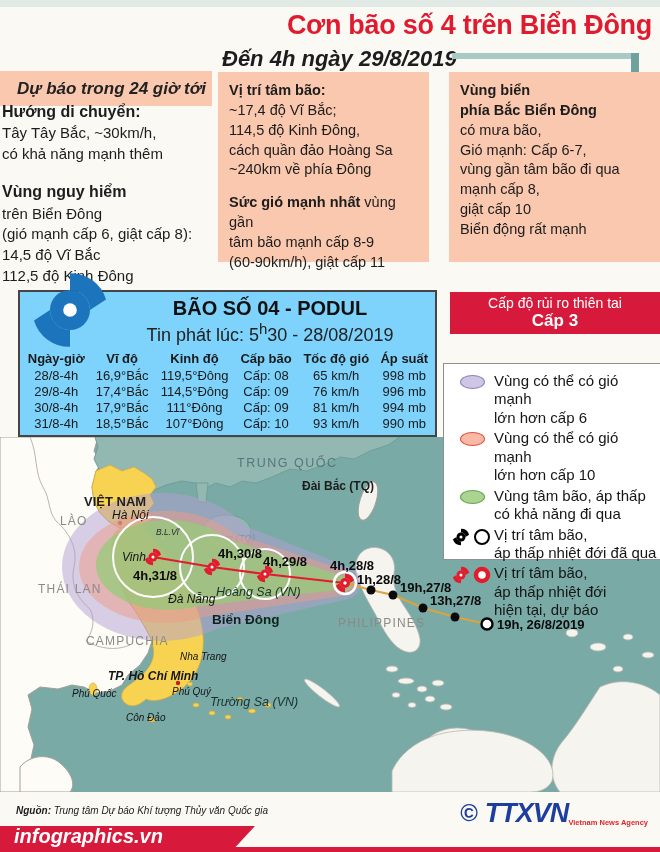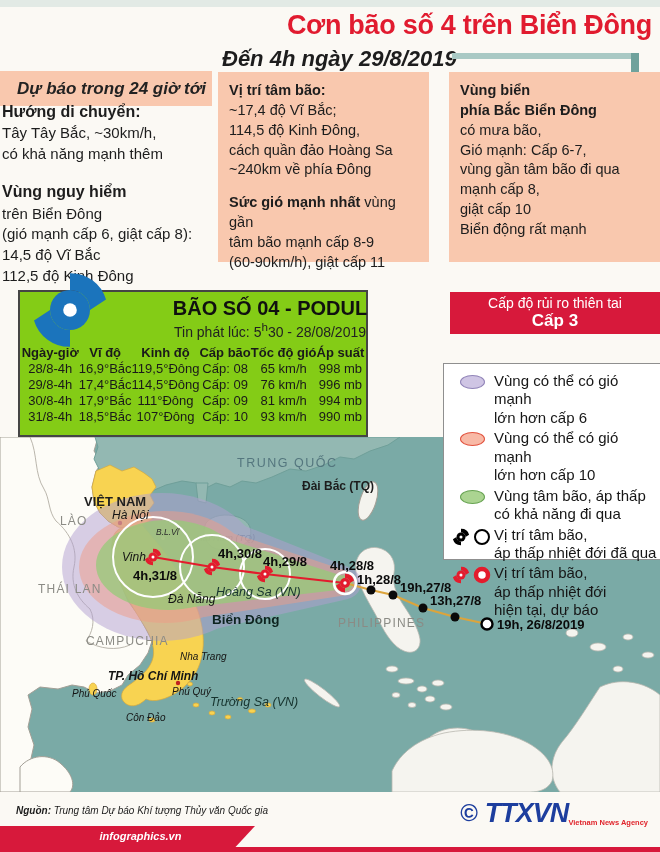--- a/index.html
+++ b/index.html
@@ -16,25 +16,25 @@
   
   .date-label{position:absolute;top:46px;left:222px;font-size:22px;font-weight:700;font-style:italic;}
   .bracket-h{position:absolute;top:53px;left:452px;width:186px;height:6px;background:#a9c9c4;}
   .bracket-v{position:absolute;top:53px;left:631px;width:8px;height:24px;background:#6fa29c;}
   .ubox{position:absolute;top:72px;background:#f9c8ae;padding:9px 11px;box-sizing:border-box;
         font-size:14.5px;line-height:1.37;height:190px;}
   .ubox1{left:218px;width:211px;}
   .ubox2{left:449px;width:211px;}
   .ugap{height:13px;}
   
-  .storm-card{position:absolute;top:290px;left:18px;width:350px;height:147px;background:#84cc16;
+  .storm-card{position:absolute;top:290px;left:18px;width:419px;height:147px;background:#7dd3fc;
               border:2px solid #454545;box-sizing:border-box;}
   .card-ty{position:absolute;top:-22px;left:10px;width:80px;height:80px;color:#1b74bc;}
   .card-title{margin:5px 0 0 100px;width:300px;text-align:center;font-size:20px;font-weight:800;color:#101010;}
-  .card-sub{margin:0 0 0 100px;width:300px;text-align:center;font-size:14px;color:#222;}
+  .card-sub{margin:0 0 0 100px;width:300px;text-align:center;font-size:18px;color:#222;}
   table.storm{width:99%;margin:4px auto 0 auto;border-collapse:collapse;font-size:13px;color:#1a1a1a;}
   table.storm th{font-weight:700;padding:1px 0;text-align:center;}
   table.storm td{text-align:center;padding:0.5px 0;}
   
   .risk-box{position:absolute;top:292px;left:450px;width:210px;height:42px;background:#d7193b;color:#fff;
             text-align:center;padding-top:3px;box-sizing:border-box;}
   .risk1{font-size:14px;}
   .risk2{font-size:17px;font-weight:800;}
   
   .legend{position:absolute;top:363px;left:443px;width:219px;height:197px;background:#fff;
@@ -53,22 +53,22 @@
   .m-city-sm{font-size:10px;font-style:italic;fill:#141414;}
   .m-sea{font-size:12.5px;font-style:italic;fill:#16332e;}
   .m-sea-bold{font-size:13.5px;font-weight:700;fill:#0e2420;}
   .m-track{font-size:13px;font-weight:700;fill:#0b0b0b;}
   .m-tiny{font-size:8.5px;font-style:italic;fill:#2c2c2c;}
   .m-faint{font-size:9.5px;font-style:italic;fill:#5f808c;}
   .m-semi{font-size:12px;font-weight:600;fill:#1c1c1c;}
   
   .source{position:absolute;top:805px;left:16px;font-size:10px;font-style:italic;color:#1c1c1c;text-align:center;}
   .ribbon{position:absolute;top:826px;left:0;width:255px;height:22px;background:#d7193b;color:#fff;
-          clip-path:polygon(0 0,100% 0,92% 100%,0 100%);font-style:italic;font-weight:700;font-size:11px;
-          line-height:21px;padding-left:26px;box-sizing:border-box;text-align:center;}
+          clip-path:polygon(0 0,100% 0,92% 100%,0 100%);font-style:italic;font-weight:700;font-size:20px;
+          line-height:21px;padding-left:14px;box-sizing:border-box;}
   .bottombar{position:absolute;bottom:0;left:0;right:0;height:5px;background:#d7193b;}
   .agency{position:absolute;top:799px;right:12px;display:flex;align-items:center;gap:7px;}
   .agency-c{font-size:24px;color:#1d3e9e;font-weight:700;}
   .agency-col{display:flex;flex-direction:row;align-items:flex-end;}
   .agency-name{font-size:27px;font-weight:800;font-style:italic;color:#1d3e9e;letter-spacing:-1px;line-height:1;}
   .agency-sub{font-size:7.5px;font-weight:700;color:#e0242b;margin-top:-1px;}
 </style>
 </head>
 <body>
 

